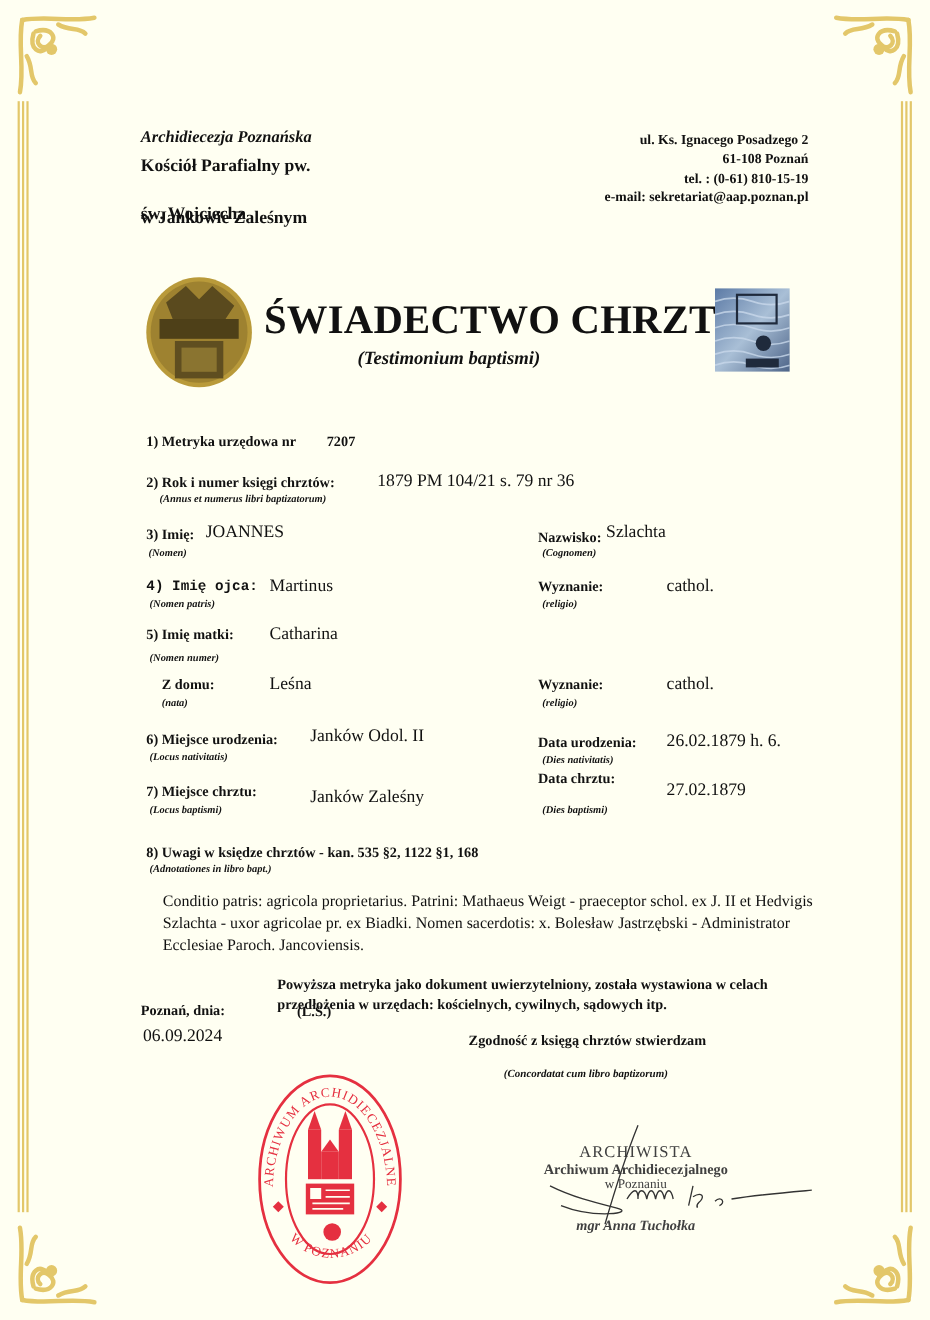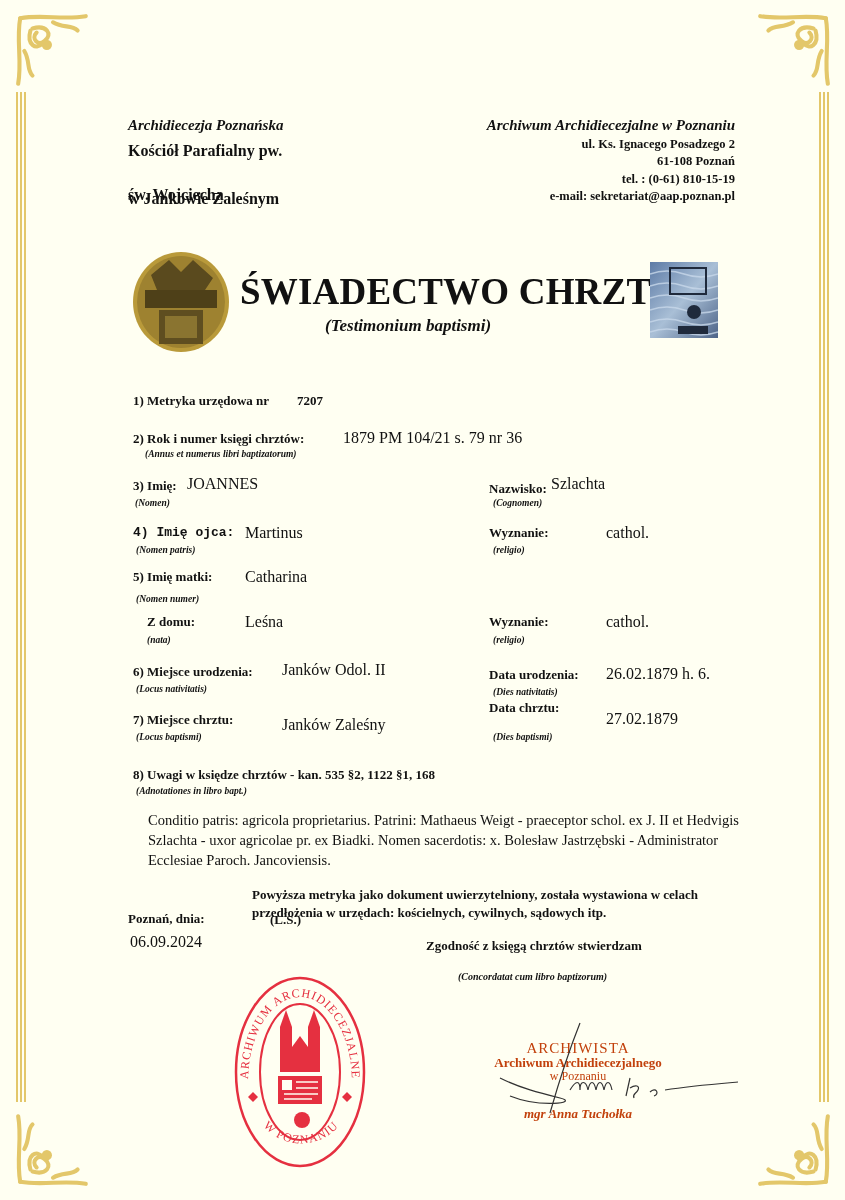--- a/index.html
+++ b/index.html
@@ -17,21 +17,21 @@
   .hdr-italic { font-style:italic; font-weight:bold; font-size:15px; }
   .hdr-bold { font-weight:bold; font-size:16px; }
   .hdr-small { font-weight:bold; font-size:12.5px; }
   .title { font-weight:bold; font-size:37px; letter-spacing:0.2px; }
   .subtitle { font-style:italic; font-weight:bold; font-size:17px; }
   .lbl { font-weight:bold; font-size:13px; white-space:nowrap; }
   .latin { font-style:italic; font-weight:bold; font-size:9.5px; white-space:nowrap; }
   .val { font-size:16px; white-space:nowrap; }
   .notes { font-size:14.5px; line-height:20px; width:610px; }
   .small-bold { font-weight:bold; font-size:13px; }
-  .stamp-red { color:#c2410c; }
+  .stamp-red { color:#404040; }
 </style>
 </head>
 <body>
 
 <div class="vline" style="left:16px; top:92px; height:1010px;"></div>
 <div class="vline" style="left:819px; top:92px; height:1010px;"></div>
 
 <svg class="corner" style="left:12px; top:10px;" viewBox="0 0 80 80">
   <g fill="none" stroke="#e3c76a" stroke-width="4" stroke-linecap="round">
     <path d="M8 8 C30 4 50 10 72 6"></path>
@@ -76,21 +76,20 @@
   </g>
   <circle cx="34" cy="34" r="5" fill="#e3c76a"></circle>
 </svg>
 
 <div class="abs hdr-italic" style="left:128px; top:117px;">Archidiecezja  Poznańska</div>
 <div class="abs hdr-bold" style="left:128px; top:142px;">Kościół Parafialny pw.</div>
 <div class="abs hdr-bold" style="left:128px; top:166px;margin-top:20px;">św. Wojciecha</div>
 <div class="abs hdr-bold" style="left:128px; top:190px;">w   Jankowie Zaleśnym</div>
 
 <div class="abs" style="right:110px; top:117px; text-align:right;">
-  <div class="hdr-italic">Archiwum Archidiecezjalne w Poznaniu</div>
   <div class="hdr-small" style="margin-top:3px;">ul. Ks. Ignacego Posadzego 2</div>
   <div class="hdr-small" style="margin-top:2px;">61-108 Poznań</div>
   <div class="hdr-small" style="margin-top:3px;">tel. : (0-61) 810-15-19</div>
   <div class="hdr-small" style="margin-top:2px;">e-mail: sekretariat@aap.poznan.pl</div>
 </div>
 
 <svg class="abs" style="left:131px; top:250px;" width="100" height="105" viewBox="0 0 100 105">
   <ellipse cx="50" cy="52" rx="48" ry="50" fill="#b99a3a"></ellipse>
   <ellipse cx="50" cy="52" rx="44" ry="46" fill="#9e8230"></ellipse>
   <path d="M20 25 L38 10 L50 22 L62 10 L82 28 L74 40 L26 40 Z" fill="#5a4a1e"></path>

